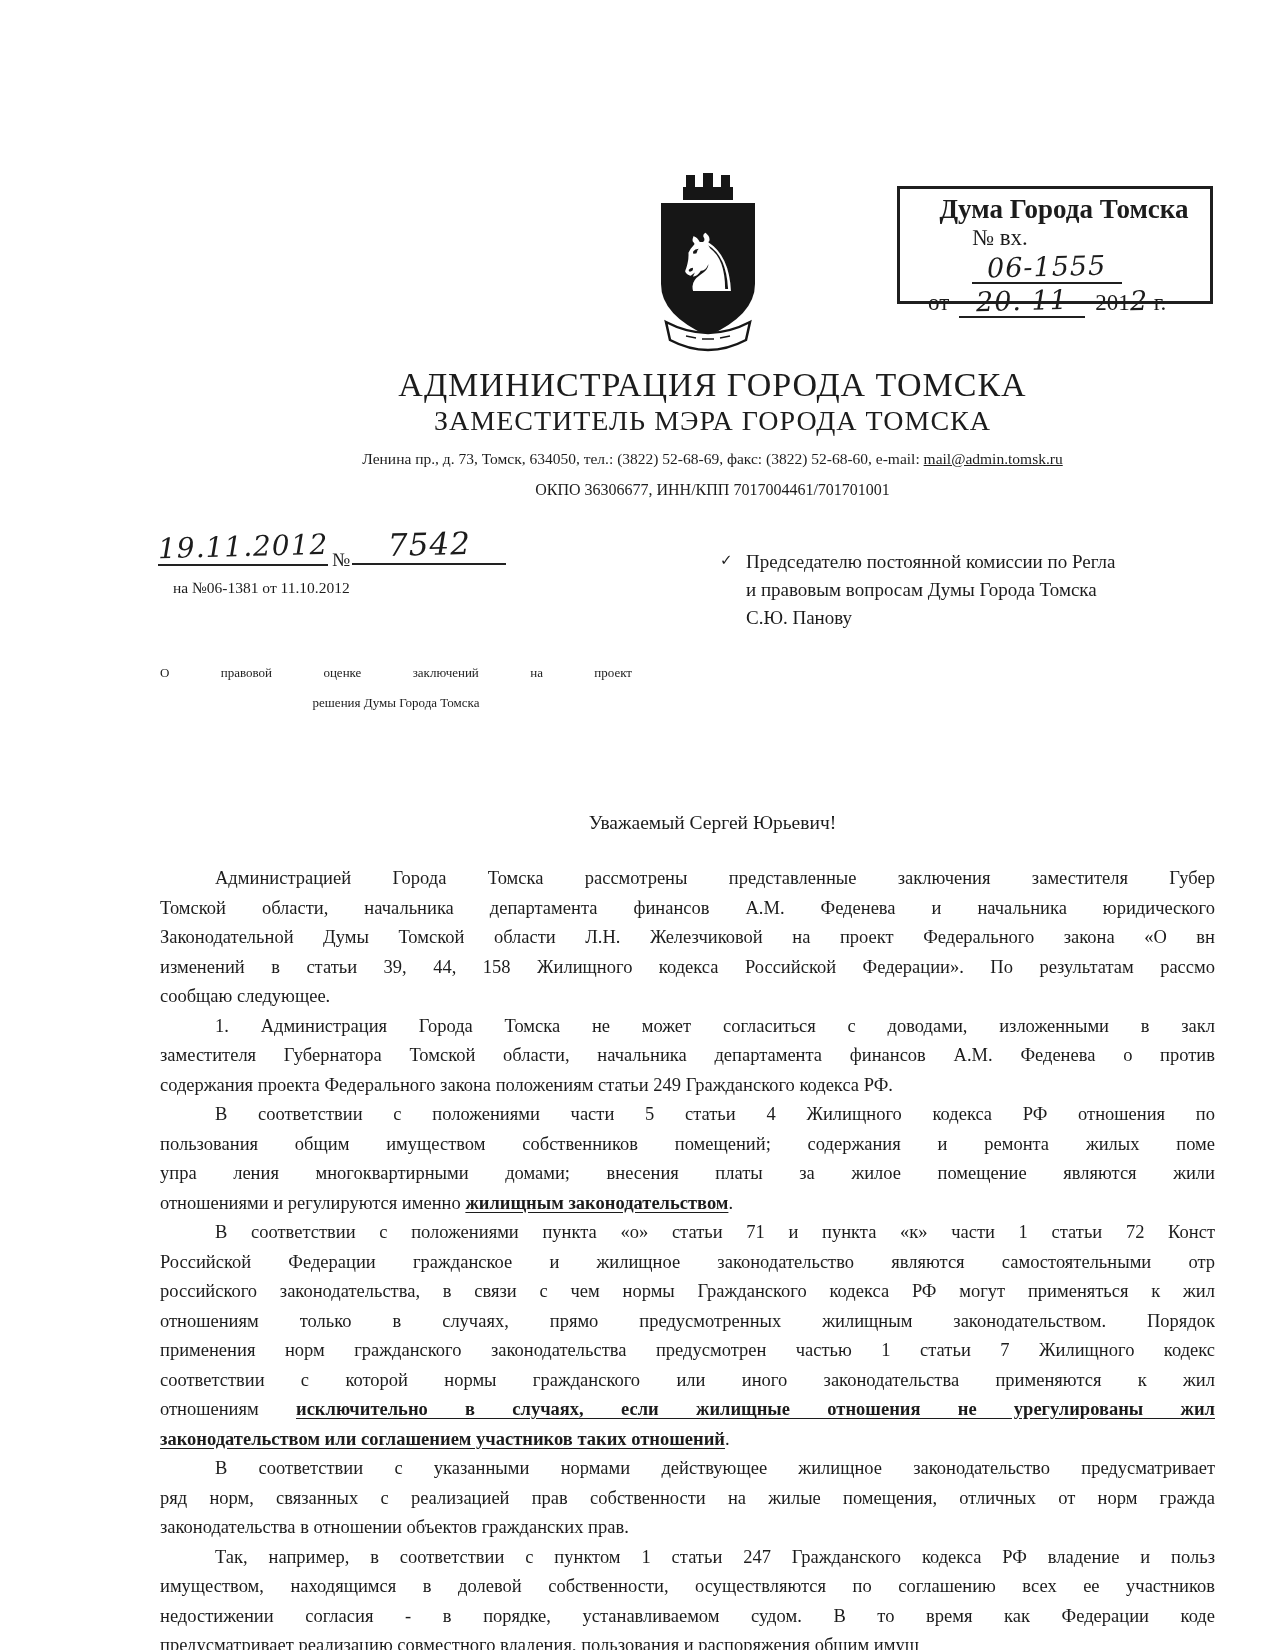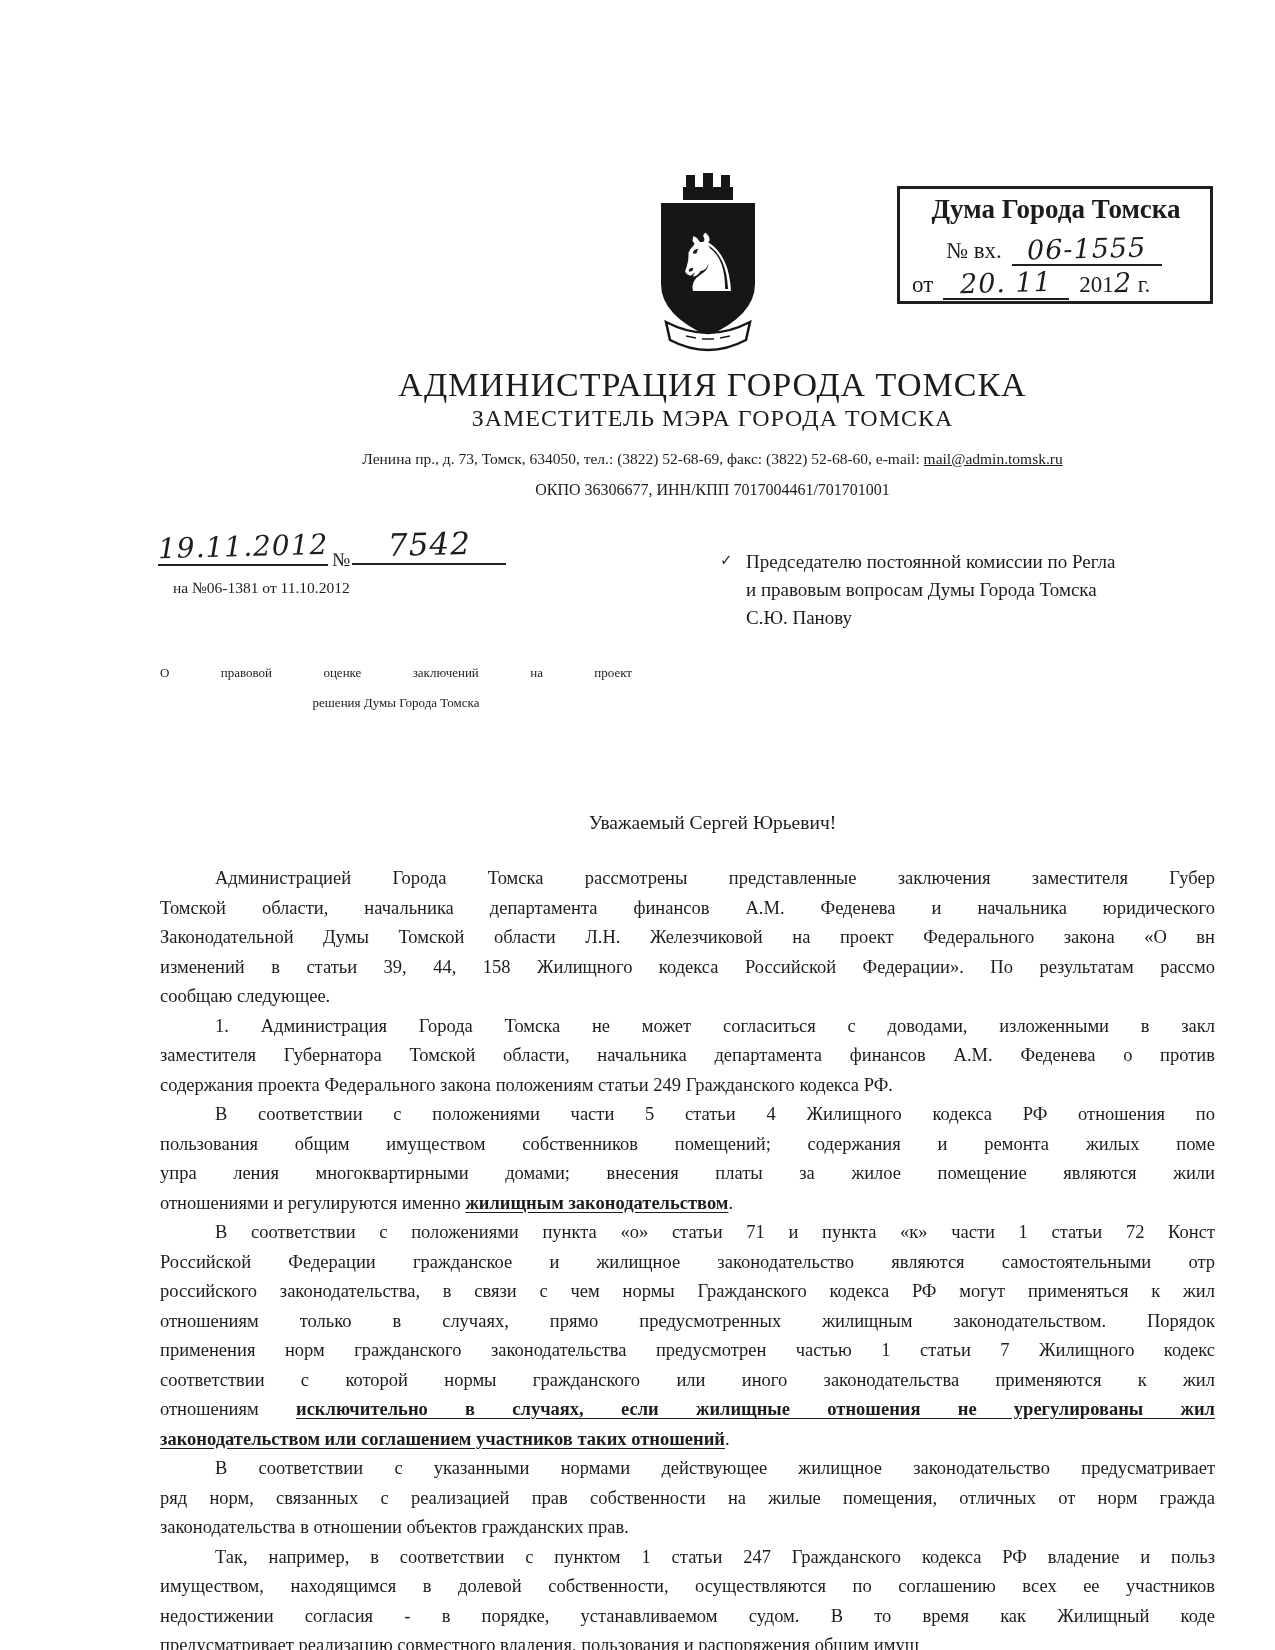--- a/index.html
+++ b/index.html
@@ -21,39 +21,39 @@
     font-family:"DejaVu Serif",serif;
     font-style:italic;
     display:inline-block;
     transform:rotate(-1.5deg);
     letter-spacing:1px;
   }
 
   
   .stamp{
     position:absolute;left:897px;top:186px;width:316px;height:118px;
-    border:3px solid #1f1f1f;padding:5px 6px 0 8px;box-sizing:border-box;
+    border:3px solid #1f1f1f;padding:5px 6px 0 24px;box-sizing:border-box;
   }
   .stamp-title{font-size:27px;font-weight:bold;text-align:center;white-space:nowrap;}
   .stamp-row{display:flex;align-items:baseline;font-size:23px;}
-  .row-no{margin-left:38px;margin-top:8px;}
+  .row-no{margin-left:38px;margin-top:0px;flex-direction:column;}
   .row-date{margin-left:4px;margin-top:1px;}
   .stamp-uline{display:inline-block;border-bottom:2px solid #1f1f1f;text-align:center;}
   .row-no .stamp-uline{min-width:150px;margin-left:10px;}
   .row-date .stamp-uline{min-width:126px;margin:0 10px;}
   .stamp .hand{font-size:27px;}
   .stamp .printed{white-space:nowrap;}
   .year-group{white-space:nowrap;}
 
   
   .emblem{position:absolute;left:652px;top:172px;}
 
   
   .org1{left:150px;top:366px;width:1125px;font-size:34px;letter-spacing:1px;white-space:nowrap;}
-  .org2{left:150px;top:405px;width:1125px;font-size:24px;letter-spacing:1px;white-space:nowrap;}
+  .org2{left:150px;top:405px;width:1125px;font-size:28px;letter-spacing:1px;white-space:nowrap;}
   .contacts{left:150px;top:450px;width:1125px;font-size:15.5px;white-space:nowrap;}
   .contacts .email{text-decoration:underline;}
   .codes{left:150px;top:481px;width:1125px;font-size:16px;}
 
   
   .out-date-wrap{position:absolute;left:158px;top:530px;width:170px;border-bottom:2px solid #222;padding-bottom:1px;}
   .out-date-wrap .hand{font-size:28px;}
   .no-sign{position:absolute;left:332px;top:549px;font-size:19px;}
   .out-num-wrap{position:absolute;left:352px;top:526px;width:154px;border-bottom:2px solid #222;text-align:center;padding-bottom:1px;}
   .out-num-wrap .hand{font-size:31px;}
@@ -167,18 +167,18 @@
         <div class="line last"><span class="bu">законодательством или соглашением участников таких отношений</span><span>.</span></div>
       </div>
       <div class="para">
         <div class="line first"><span>В соответствии с указанными нормами действующее жилищное законодательство предусматривает</span></div>
         <div class="line"><span>ряд норм, связанных с реализацией прав собственности на жилые помещения, отличных от норм гражда</span></div>
         <div class="line last"><span>законодательства в отношении объектов гражданских прав.</span></div>
       </div>
       <div class="para">
         <div class="line first"><span>Так, например, в соответствии с пунктом 1 статьи 247 Гражданского кодекса РФ владение и польз</span></div>
         <div class="line"><span>имуществом, находящимся в долевой собственности, осуществляются по соглашению всех ее участников</span></div>
-        <div class="line"><span>недостижении согласия - в порядке, устанавливаемом судом. В то время как Жилищный коде</span></div>
+        <div class="line"><span>недостижении согласия - в порядке, устанавливаемом судом. В то время как Федерации коде</span></div>
         <div class="line last"><span>предусматривает реализацию совместного владения, пользования и распоряжения общим имущ</span></div>
       </div>
     </div>
 
 </div>
 
 </body></html>

